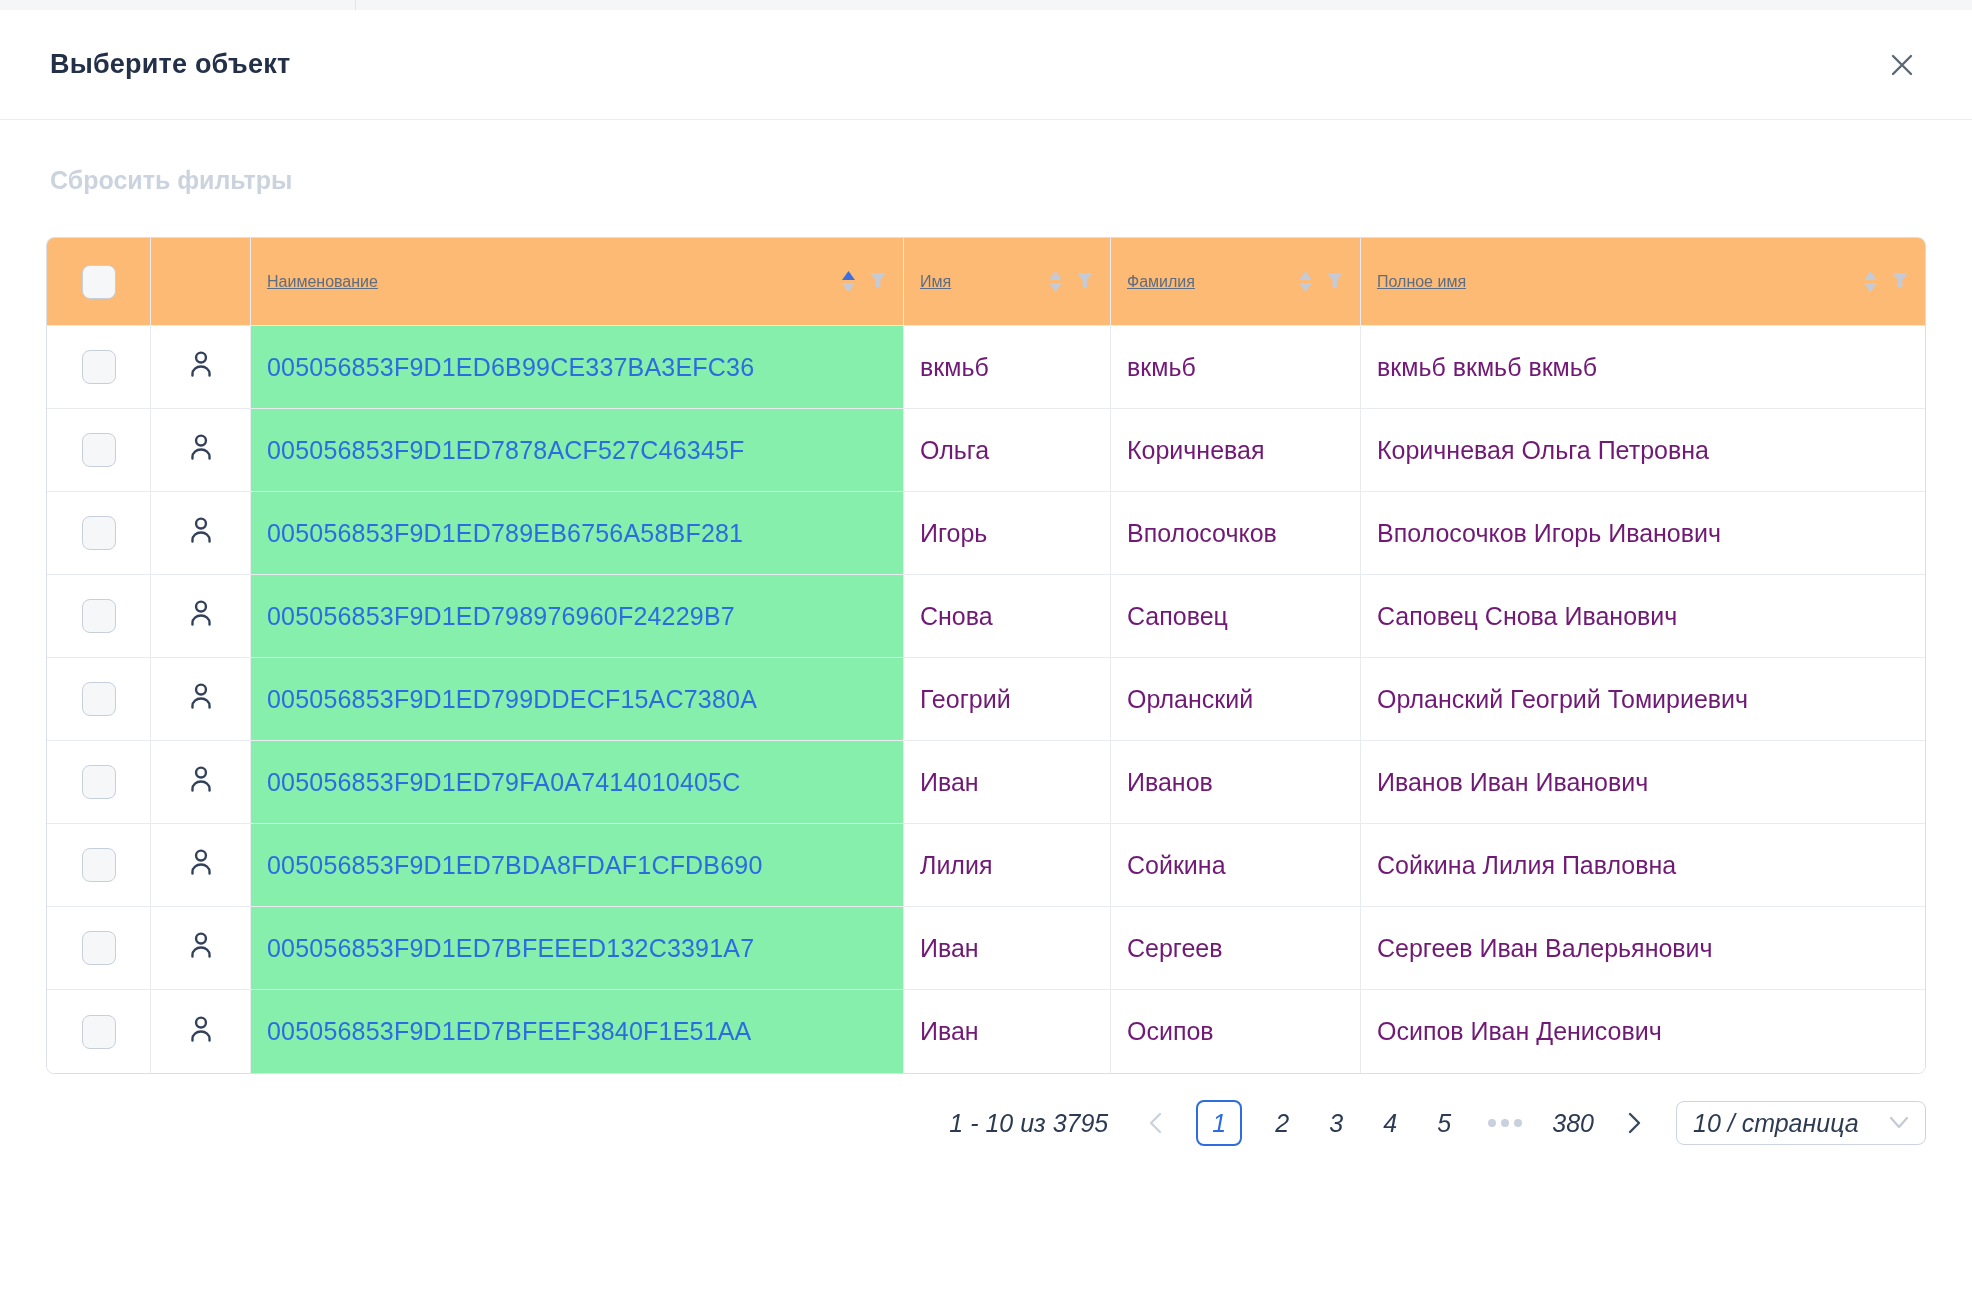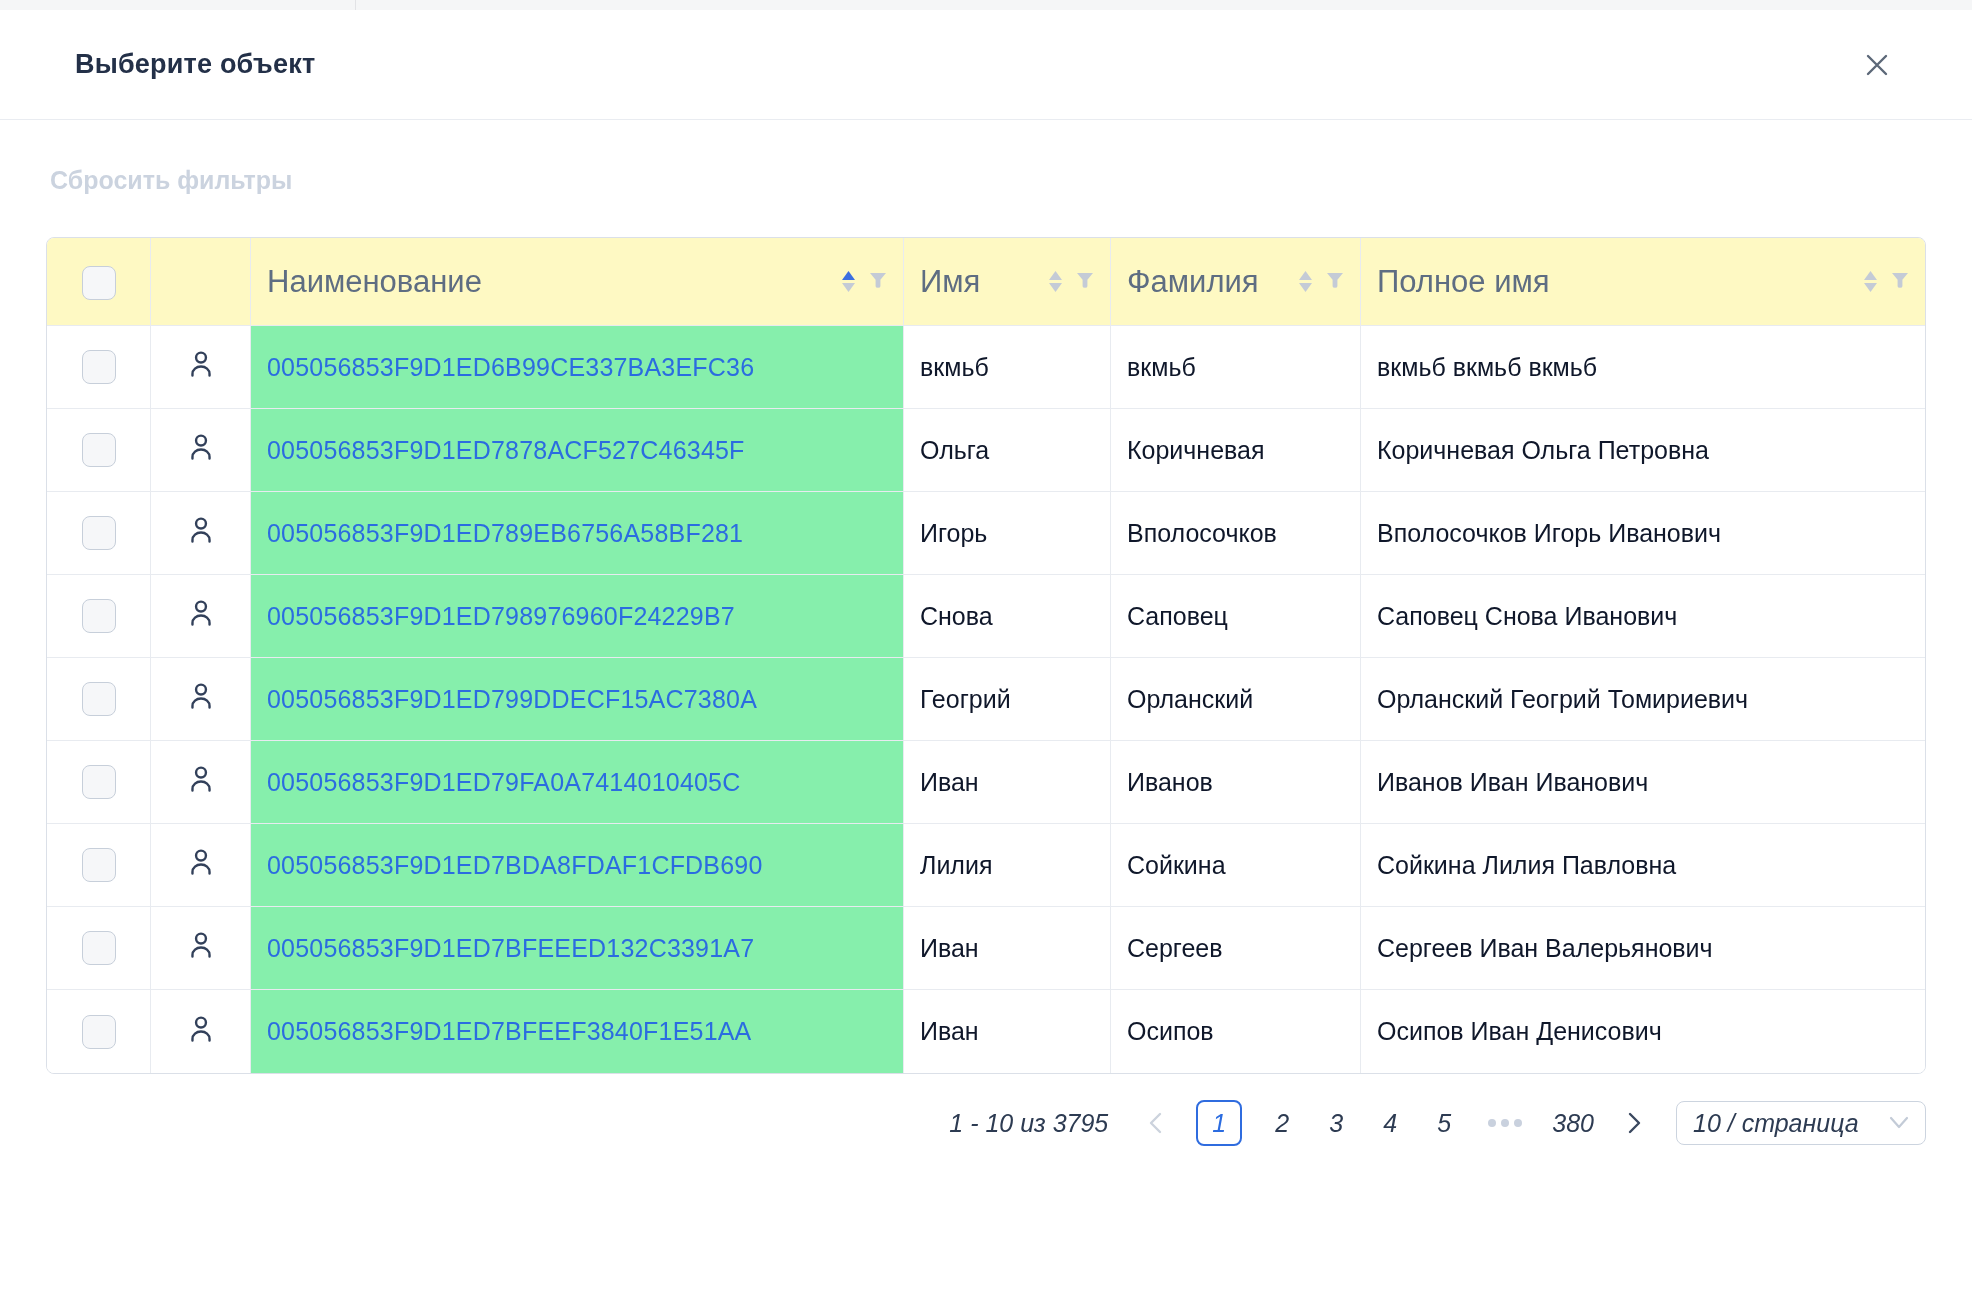--- a/index.html
+++ b/index.html
@@ -6,49 +6,49 @@
   html,body { width:1972px; height:1312px; background:#ffffff; overflow:hidden;
     font-family:"Liberation Sans","DejaVu Sans",sans-serif; color:#2d3b52; }
 
   
   .backdrop-strip { position:relative; height:10px; background:#f5f6f7; }
   .backdrop-strip .v-div { position:absolute; left:355px; top:0; width:1px; height:10px; background:#e2e3e6; }
   .modal { background:#ffffff; height:1302px; }
 
   
   .modal-header { display:flex; align-items:center; justify-content:space-between;
-    height:110px; padding:0 75px; border-bottom:1px solid #e9ecf1; }
+    height:110px; padding:0 50px; border-bottom:1px solid #e9ecf1; }
   .modal-title { font-size:27px; font-weight:700; color:#233048; letter-spacing:.2px; }
   .close-btn { width:40px; height:40px; display:flex; align-items:center; justify-content:center; cursor:pointer; }
 
   
   .reset-filters { margin:46px 0 0 50px; font-size:25px; font-weight:700; color:#cbd3df; cursor:default; display:inline-block; }
 
   
   .table-wrap { width:1880px; margin:42px 0 0 46px; border:1px solid #dbe0e8; border-radius:8px; overflow:hidden; background:#fff; }
   table { width:100%; border-collapse:separate; border-spacing:0; table-layout:fixed; }
   col.c-check { width:104px; } col.c-icon { width:100px; } col.c-name { width:653px; }
   col.c-first { width:207px; } col.c-last { width:250px; } col.c-full { width:564px; }
 
   th, td { border-right:1px solid #e8ebf0; border-bottom:1px solid #e8ebf0; vertical-align:middle; }
   th:last-child, td:last-child { border-right:none; }
   tr:last-child td { border-bottom:none; }
 
-  thead th { height:88px; background:#fef9c3; font-weight:500; font-size:31px; color:#5e6d82; text-align:left; }
+  thead th { height:88px; background:#fdba74; font-weight:500; font-size:16px; color:#5e6d82; text-align:left;text-decoration:underline; }
   .th-inner { display:flex; align-items:center; justify-content:space-between; padding:0 16px 0 16px; }
   .th-label { white-space:nowrap; }
   .th-icons { display:flex; align-items:center; gap:14px; }
   .sorter { display:flex; flex-direction:column; gap:3px; cursor:pointer; }
   .funnel { cursor:pointer; display:flex; }
 
   tbody td { height:83px; font-size:25px; background:#ffffff; }
   td.cell-check, th.cell-check { text-align:center; }
   td.cell-icon { text-align:center; }
   td.cell-name { background:#86efac; padding:0 16px; }
-  td.cell-text { padding:0 16px; color:#0f172a; }
+  td.cell-text { padding:0 16px; color:#701a75; }
   a.obj-link { color:#2b6ce0; text-decoration:none; font-size:25px; letter-spacing:.2px; white-space:nowrap; }
 
   .checkbox { display:inline-block; width:34px; height:34px; border:1.5px solid #c7cfda; border-radius:8px; background:#f6f7f9; cursor:pointer; vertical-align:middle; }
 
   
   .pagination { width:1880px; margin:26px 0 0 46px; display:flex; align-items:center; justify-content:flex-end; gap:26px; font-size:25px; color:#2d3b52;font-style:italic; }
   .page-summary { margin-right:6px; white-space:nowrap; }
   .pg-chevron { display:flex; align-items:center; justify-content:center; width:30px; height:46px; cursor:pointer; }
   .page-active { width:46px; height:46px; border:2px solid #2f6cdf; border-radius:8px; color:#2b6ce0; font-weight:500;
     display:flex; align-items:center; justify-content:center; background:#fff; cursor:pointer; }

